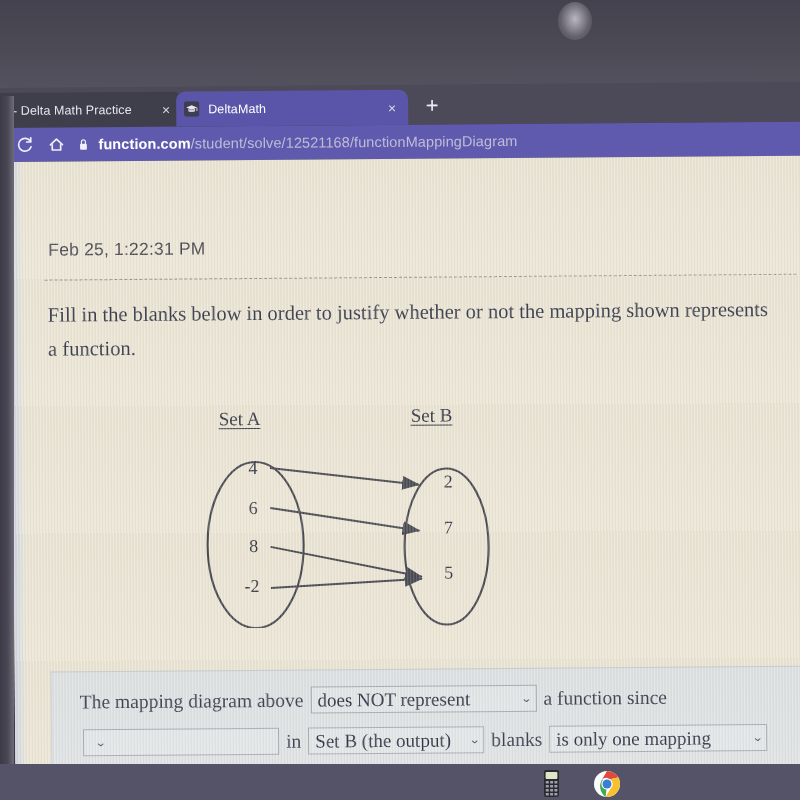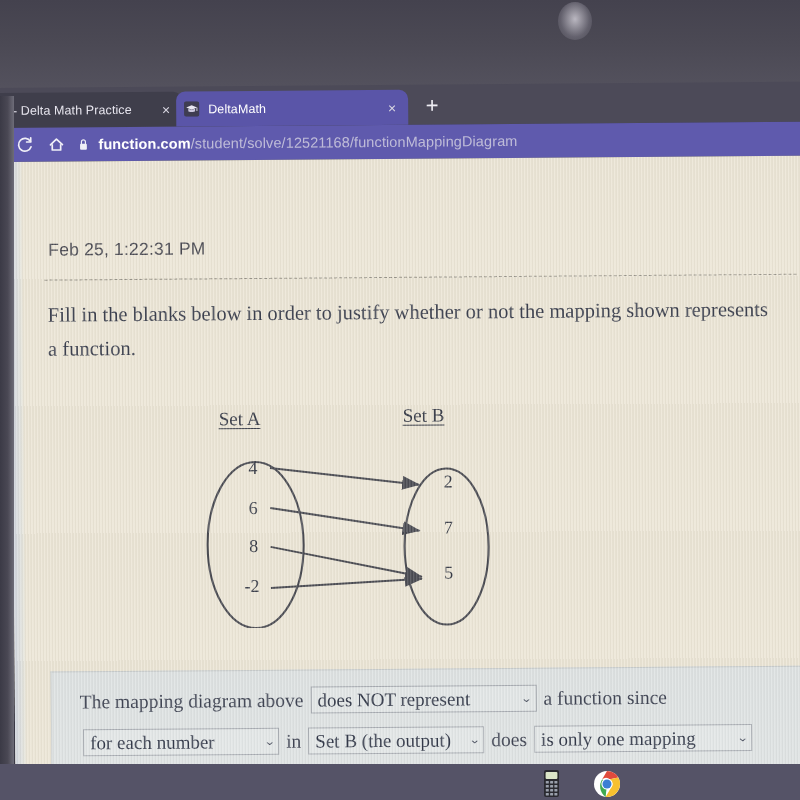--- a/index.html
+++ b/index.html
@@ -206,21 +206,21 @@
   }
   .set-label {
     position: absolute;
     font-family: "Liberation Serif", serif;
     font-size: 19px;
     color: #3d414d;
     text-decoration: underline;
     text-underline-offset: 3px;
   }
   .set-label.a { left: 36px; top: 0px; }
-  .set-label.b { left: 220px; top: -2px; }
+  .set-label.b { left: 228px; top: -2px; }
 
   .diagram svg { position: absolute; left: 0; top: 0; }
 
   .node {
     position: absolute;
     font-family: "Liberation Serif", serif;
     font-size: 18px;
     color: #3a3e49;
     text-align: center;
     width: 30px;
@@ -404,29 +404,28 @@
           <span class="plain">The mapping diagram above</span>
           <span class="selectbox sb-w4">
             <span>does NOT represent</span>
             <span class="caret">⌄</span>
           </span>
           <span class="plain">a function since</span>
         </div>
 
         <div class="ans-line l2">
           <span class="selectbox sb-w1">
-            <span>for each number</span>
             <span class="caret">⌄</span>
           </span>
           <span class="plain">in</span>
           <span class="selectbox sb-w3">
             <span>Set B (the output)</span>
             <span class="caret">⌄</span>
           </span>
-          <span class="plain">does</span>
+          <span class="plain">blanks</span>
           <span class="selectbox sb-w5">
             <span>is only one mapping</span>
             <span class="caret">⌄</span>
           </span>
         </div>
 
         <div class="ans-line l3">
           <span class="selectbox sb-w2">
             <span>to Set B (the output)</span>
 

